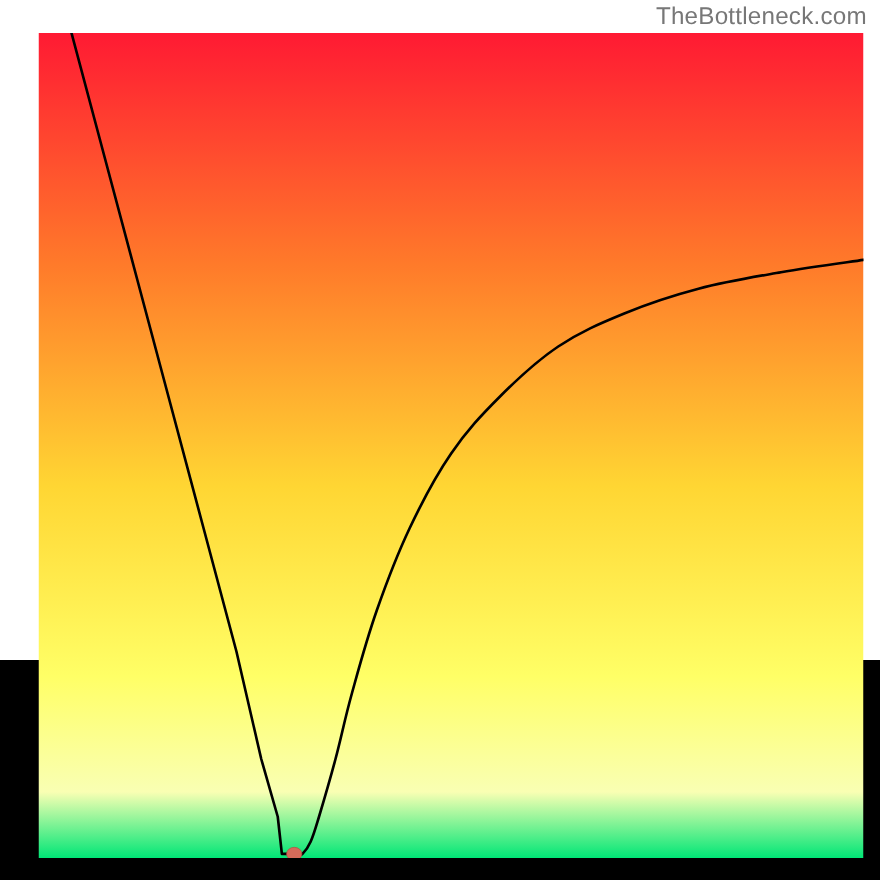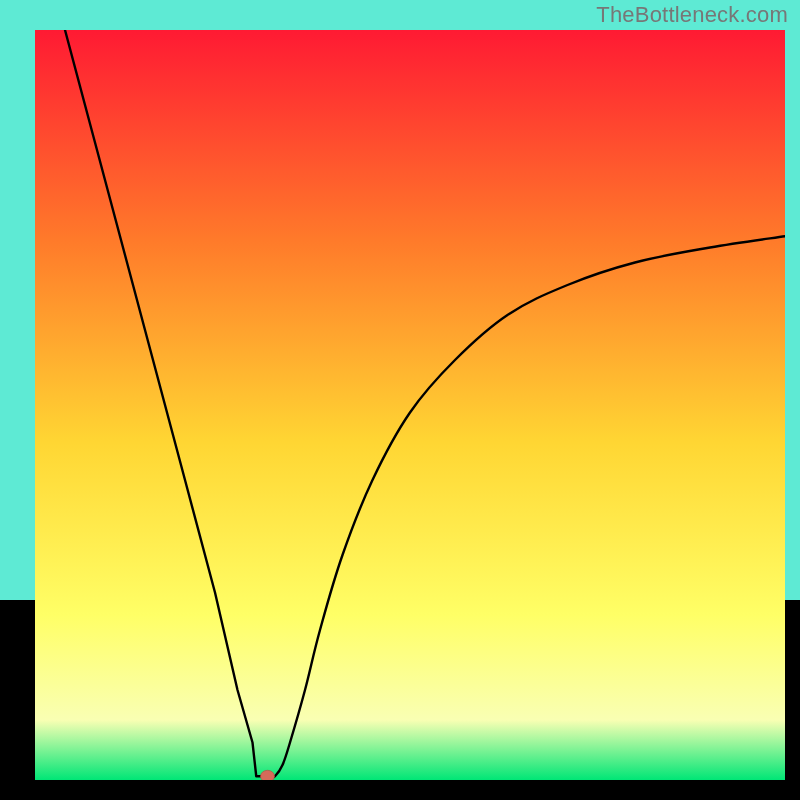--- a/index.html
+++ b/index.html
@@ -8,21 +8,21 @@
     width: 800px;
     height: 800px;
     background: #000;
     font-family: Arial, Helvetica, sans-serif;
     overflow: hidden;
   }
   .frame {
     position: relative;
     width: 800px;
     height: 600px;
-    background: #5eead4;
+    background: #ffffff;
   }
   .watermark {
     position: absolute;
     top: 2px;
     right: 12px;
     color: #777;
     font-size: 22px;
     font-weight: 500;
     letter-spacing: 0.2px;
   }

